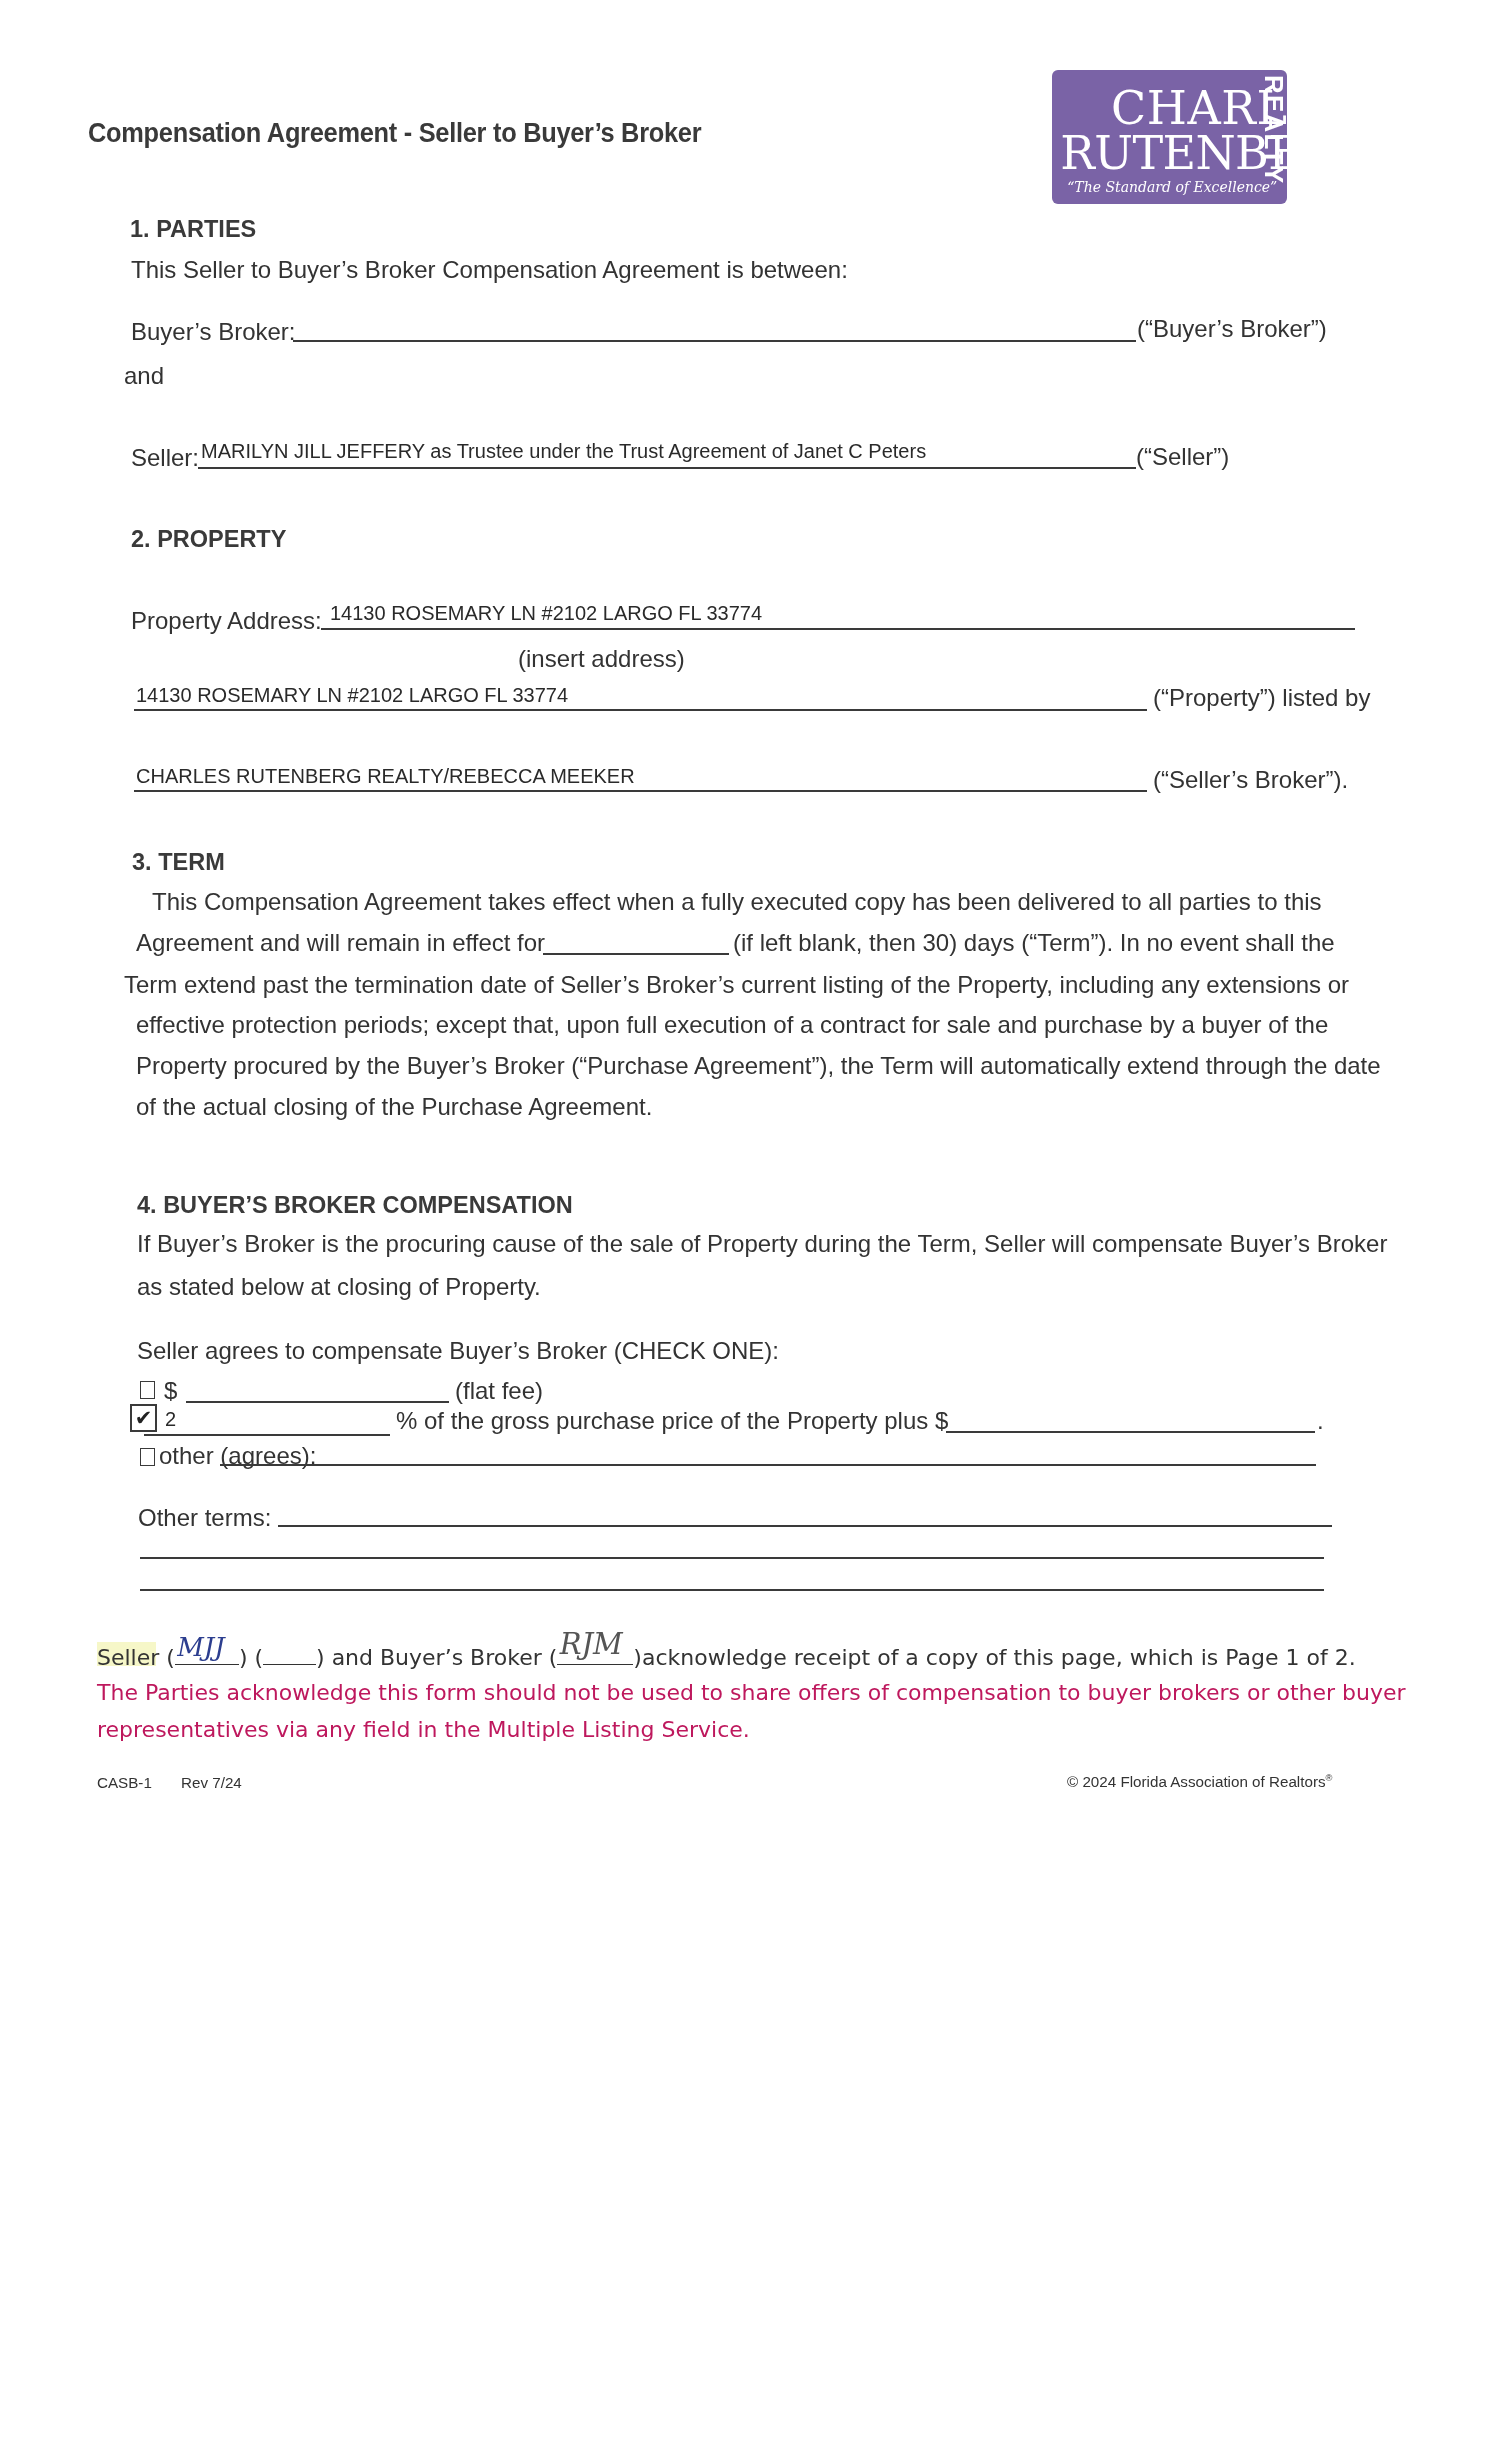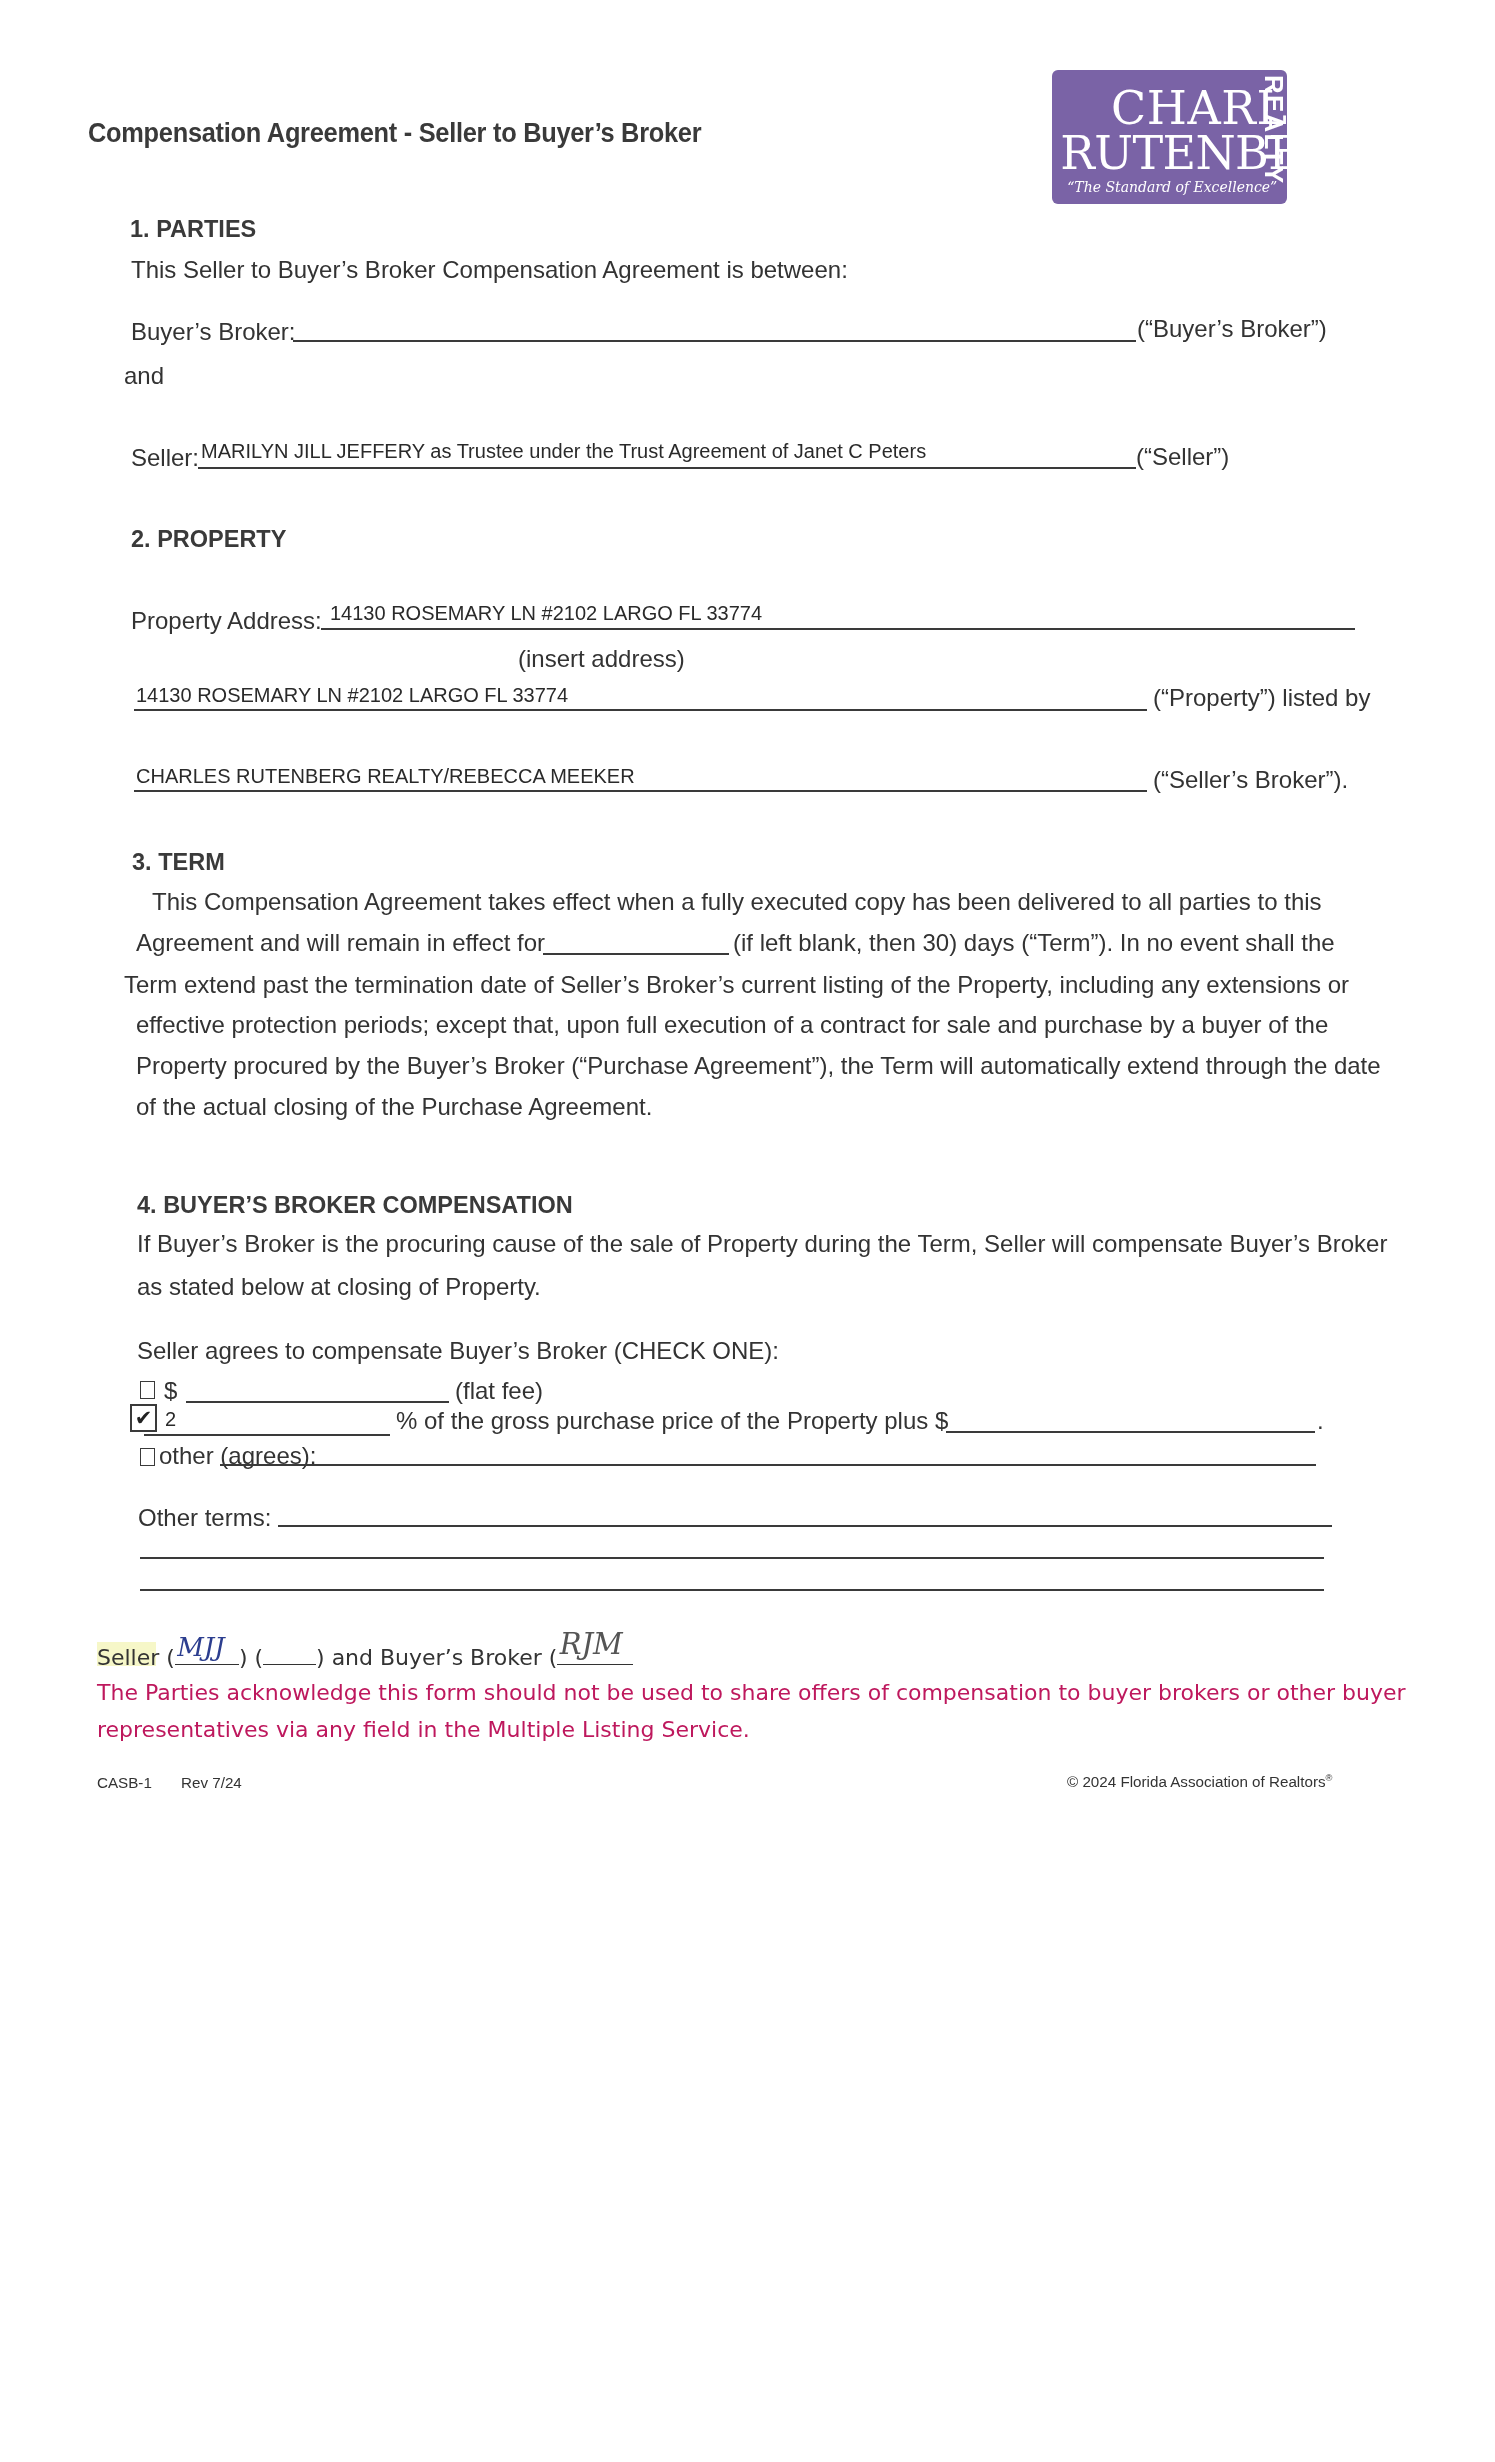--- a/index.html
+++ b/index.html
@@ -113,21 +113,21 @@
 <span class="abs fill" style="left:281px; top:1504px;"></span>
 <div class="line" style="left:140px; top:1557px; width:1184px;"></div>
 <div class="line" style="left:140px; top:1589px; width:1184px;"></div>
 
 <div class="abs" style="left:97px; top:1642px; width:59px; height:23.5px; background:#f6f7c8;"></div>
 <div class="abs ack" style="left:97px; top:1645px;">
   <span>Seller (</span><span style="display:inline-block; width:64px; border-bottom:1.8px solid #333; position:relative; height:19px;">
     <span class="sig" style="position:absolute; left:2.3px; top:-13px; color:#2c3e8f; font-size:26px;">MJJ</span>
   </span><span>) (</span><span style="display:inline-block; width:53px; border-bottom:1.8px solid #333; height:19px;"></span><span>) and Buyer’s Broker (</span><span style="display:inline-block; width:76px; border-bottom:1.8px solid #333; position:relative; height:19px;">
     <span class="sig" style="position:absolute; left:2.3px; top:-17.6px; color:#555; font-size:29px;text-align:right;">RJM</span>
-  </span>
+  </span><span>)acknowledge receipt of a copy of this page, which is Page 1 of 2.</span>
 </div>
 <div class="abs ital" style="left:97px; top:1680px;">The Parties acknowledge this form should not be used to share offers of compensation to buyer brokers or other buyer</div>
 <div class="abs ital" style="left:97px; top:1717px;">representatives via any field in the Multiple Listing Service.</div>
 
 <div class="abs foot" style="left:97px; top:1774px;">CASB-1</div>
 <div class="abs foot" style="left:181px; top:1774px;">Rev 7/24</div>
 <div class="abs foot" style="left:1067px; top:1772px;">
   <span>© 2024 Florida Association of Realtors</span><sup style="font-size:9.4px;">®</sup>
 </div>
 

